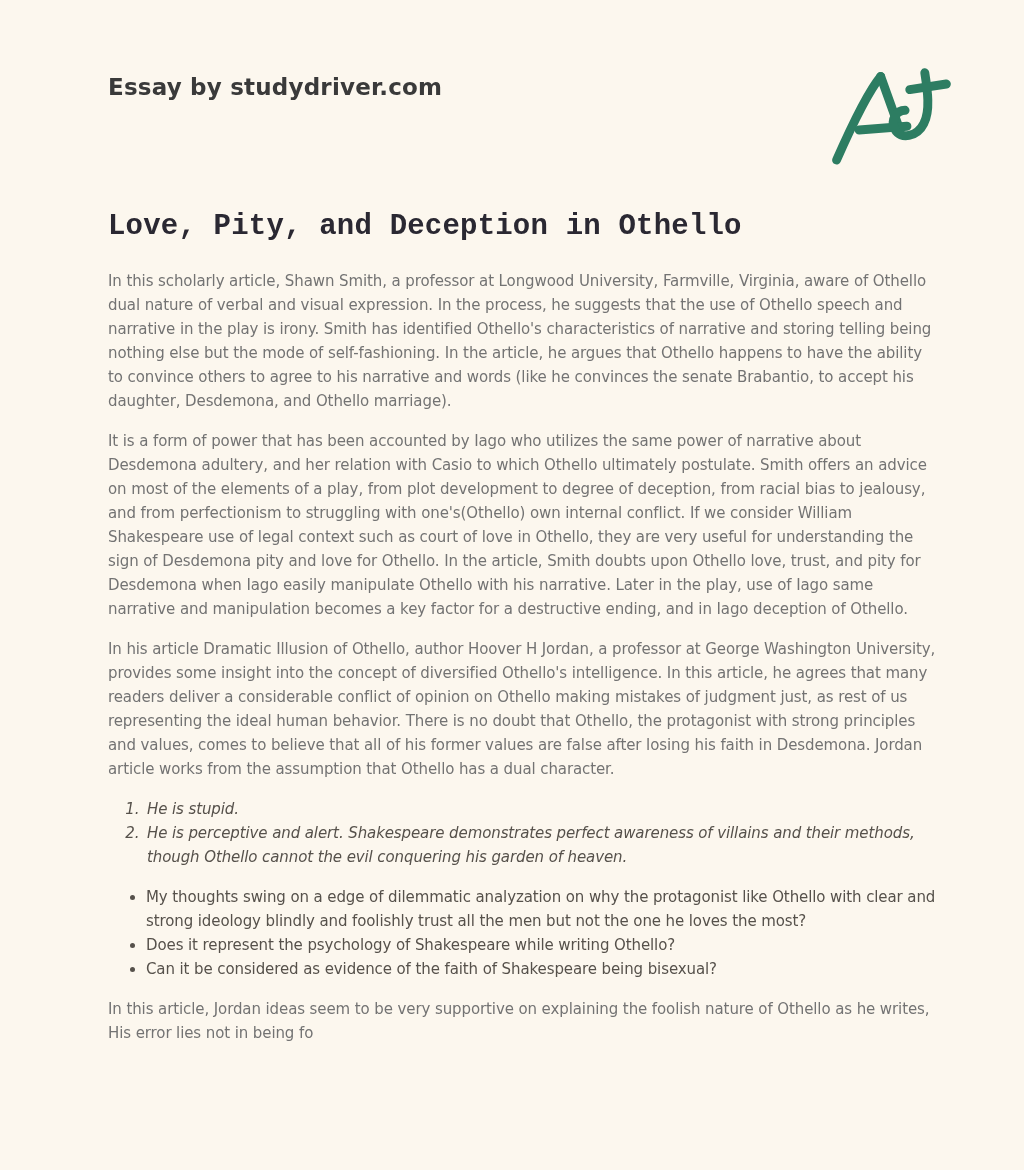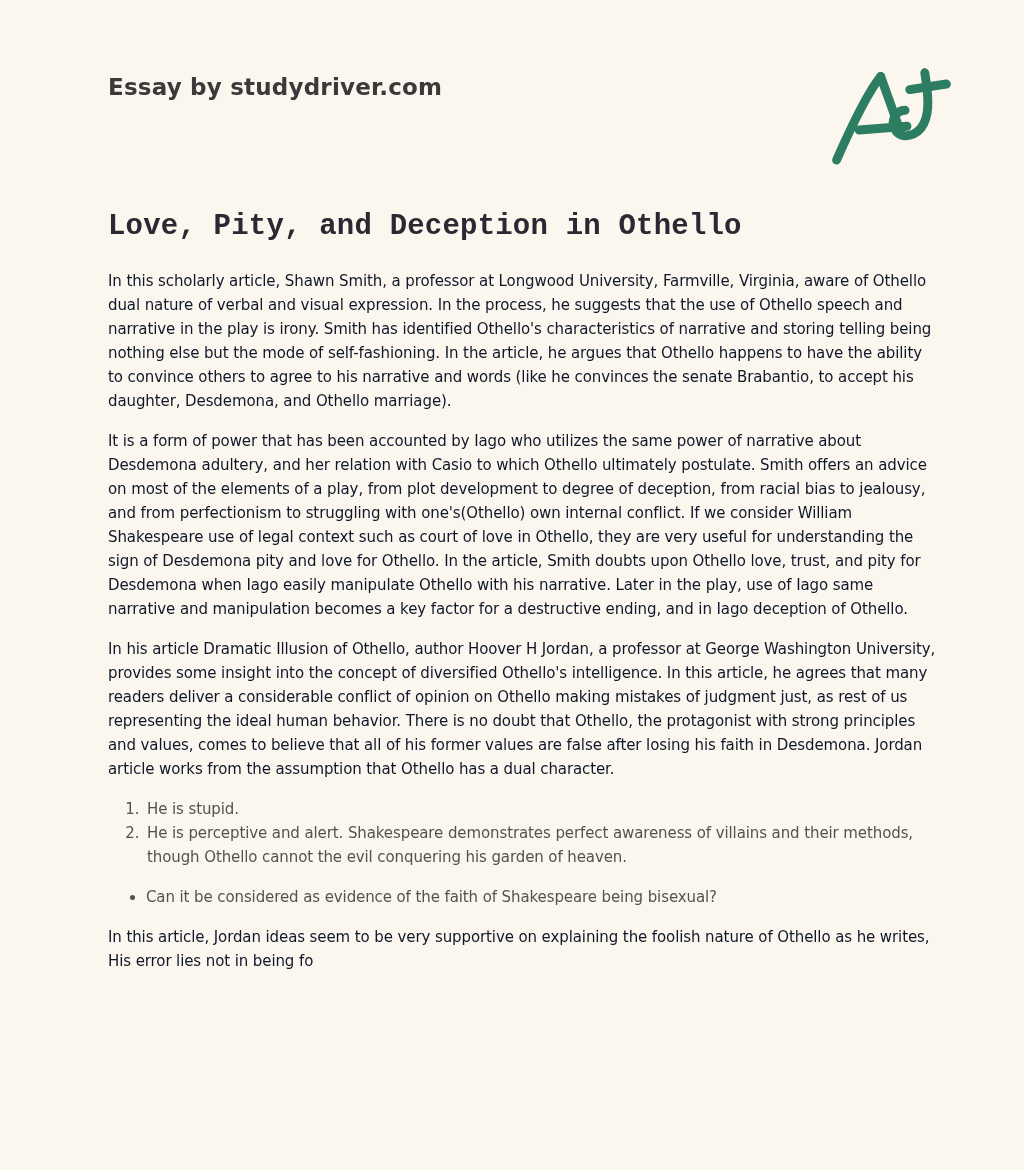--- a/index.html
+++ b/index.html
@@ -49,29 +49,30 @@
     font-weight: 600;
     color: #2a2832;
     letter-spacing: 0.2px;
     font-family: Liberation Mono, monospace;
   }
   .para {
     margin: 16px 0 0 0;
     font-size: 15px;
     line-height: 24px;
     letter-spacing: -0.1px;
-    color: #0f172a;
+    color: #737373;
   }
   .para.first { margin-top: 26px; }
   .num-list {
     margin: 16px 0 0 0;
     padding: 0 0 0 36px;
     font-size: 15px;
     line-height: 24px;
     letter-spacing: -0.1px;
+    font-style: italic;
   }
   .num-list li { padding-left: 3px; margin: 0; }
   .bullet-list {
     margin: 16px 0 0 0;
     padding: 0;
     list-style: none;
     font-size: 15px;
     line-height: 24px;
     letter-spacing: -0.1px;
   }
@@ -114,19 +115,21 @@
 
     <p class="para">In his article Dramatic Illusion of Othello, author Hoover H Jordan, a professor at George Washington University, provides some insight into the concept of diversified Othello's intelligence. In this article, he agrees that many readers deliver a considerable conflict of opinion on Othello making mistakes of judgment just, as rest of us representing the ideal human behavior. There is no doubt that Othello, the protagonist with strong principles and values, comes to believe that all of his former values are false after losing his faith in Desdemona. Jordan article works from the assumption that Othello has a dual character.</p>
 
     <ol class="num-list">
       <li>He is stupid.</li>
       <li>He is perceptive and alert. Shakespeare demonstrates perfect awareness of villains and their methods, though Othello cannot the evil conquering his garden of heaven.</li>
     </ol>
 
 
     <ul class="bullet-list">
+      <li>My thoughts swing on a edge of dilemmatic analyzation on why the protagonist like Othello with clear and strong ideology blindly and foolishly trust all the men but not the one he loves the most?</li>
+      <li>Does it represent the psychology of Shakespeare while writing Othello?</li>
       <li>Can it be considered as evidence of the faith of Shakespeare being bisexual?</li>
     </ul>
 
     <p class="para">In this article, Jordan ideas seem to be very supportive on explaining the foolish nature of Othello as he writes, His error lies not in being fo</p>
   </article>
 
 </div>
 
 </body></html>

